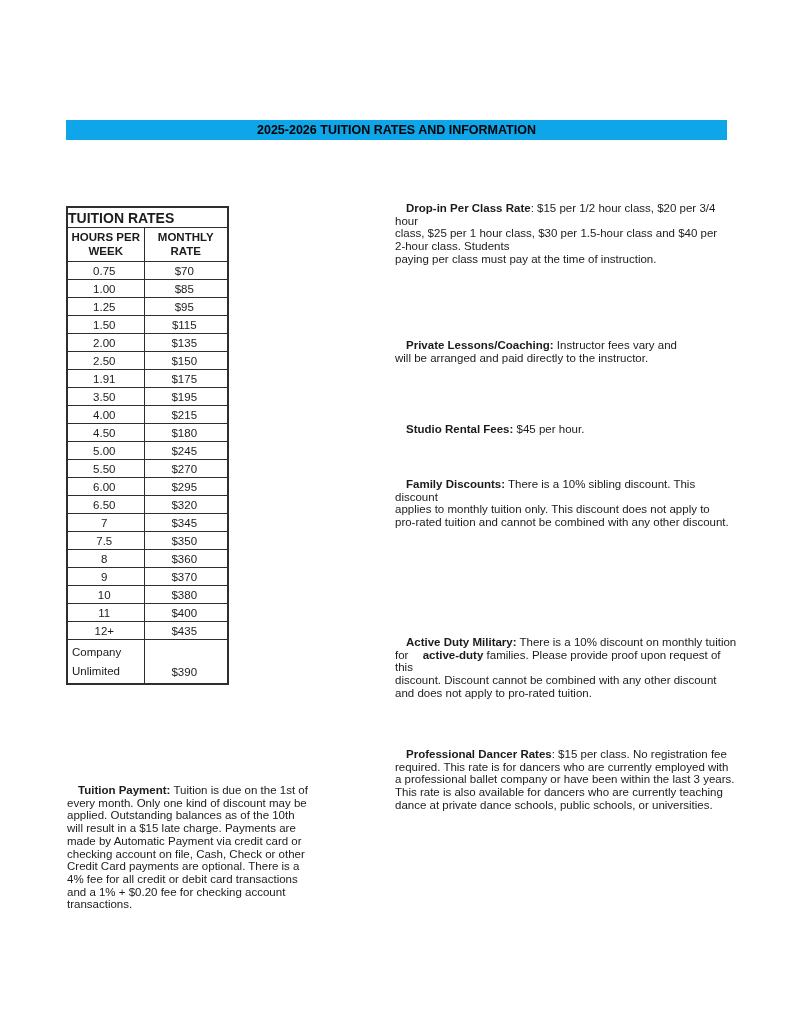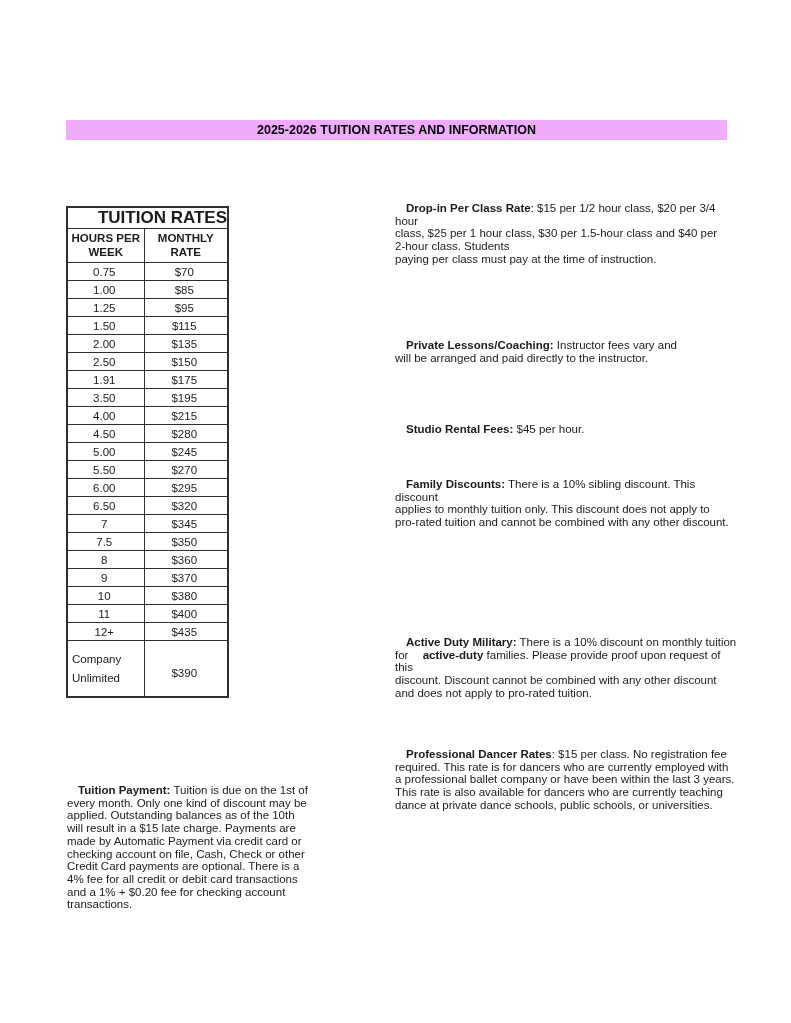--- a/index.html
+++ b/index.html
@@ -9,21 +9,21 @@
     height: 1023px;
     background: #ffffff;
     font-family: "Liberation Sans", sans-serif;
     color: #1b1b1b;
     overflow: hidden;
   }
   .banner {
     position: absolute;
     left: 66px; top: 120px;
     width: 661px; height: 20px;
-    background: #f0abfc;
+    background: #0ea5e9;
     text-align: center;
     line-height: 20px;
     font-size: 12.5px;
     font-weight: bold;
     color: #000000;
   }
   table.rates {
     position: absolute;
     left: 66px; top: 206px;
     width: 161px;
@@ -33,23 +33,23 @@
     font-size: 11.5px;
     color: #1b1b1b;
   }
   table.rates th, table.rates td {
     border: 1px solid #2e2e2e;
     padding: 0;
   }
   th.ttl {
     height: 19px;
     font-weight: bold;
-    text-align: right;
-    vertical-align: middle;
-    font-size: 17px;
+    text-align: left;
+    vertical-align: middle;
+    font-size: 14px;
   }
   th.colh {
     height: 33px;
     font-weight: bold;
     text-align: center;
     vertical-align: middle;
     white-space: pre-line;
     line-height: 13.5px;
     font-size: 11.5px;
   }
@@ -64,21 +64,21 @@
   }
   table.rates tbody tr:last-child td:first-child {
     text-align: left;
     vertical-align: middle;
     white-space: normal;
     line-height: 19px;
     padding: 2px 2px 2px 4px;
   }
   table.rates tbody tr:last-child td:last-child {
     vertical-align: bottom;
-    padding-bottom: 17px;
+    padding-bottom: 5px;
   }
   .note {
     position: absolute;
     font-size: 11.5px;
     line-height: 12.7px;
     color: #1b1b1b;
   }
   .note span { white-space: pre-wrap; }
   .b { font-weight: bold; padding-left: 11px; }
   .reg-body {
@@ -149,21 +149,21 @@
         <tr>
           <td>3.50</td>
           <td>$195</td>
         </tr>
         <tr>
           <td>4.00</td>
           <td>$215</td>
         </tr>
         <tr>
           <td>4.50</td>
-          <td>$280</td>
+          <td>$180</td>
         </tr>
         <tr>
           <td>5.00</td>
           <td>$245</td>
         </tr>
         <tr>
           <td>5.50</td>
           <td>$270</td>
         </tr>
         <tr>

